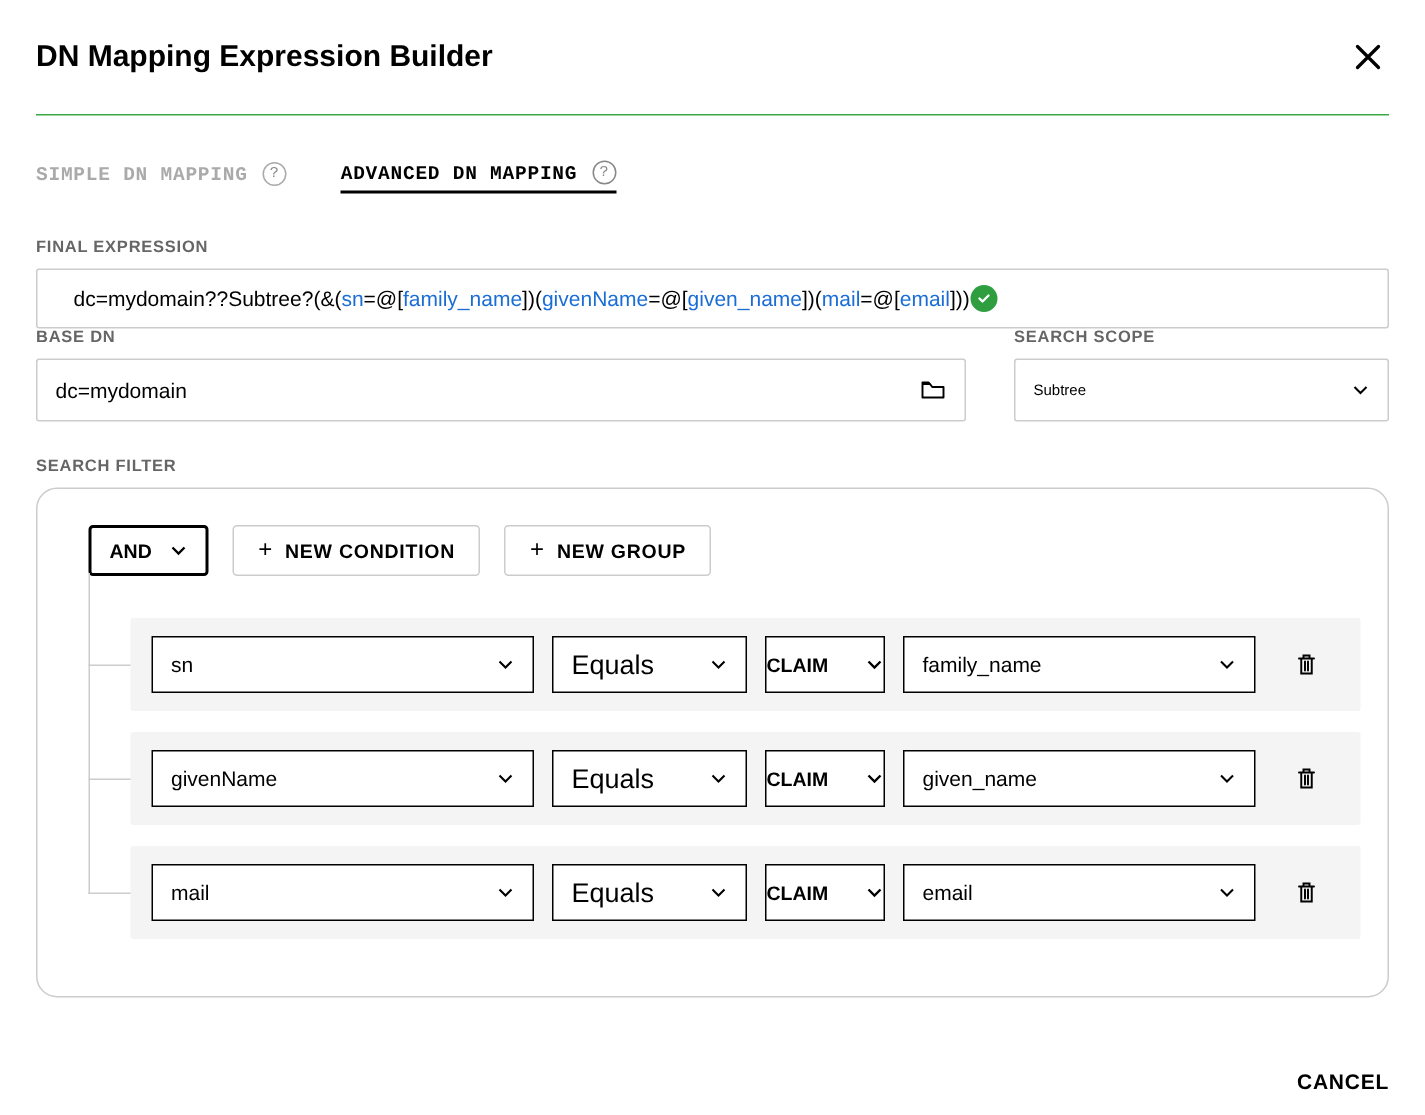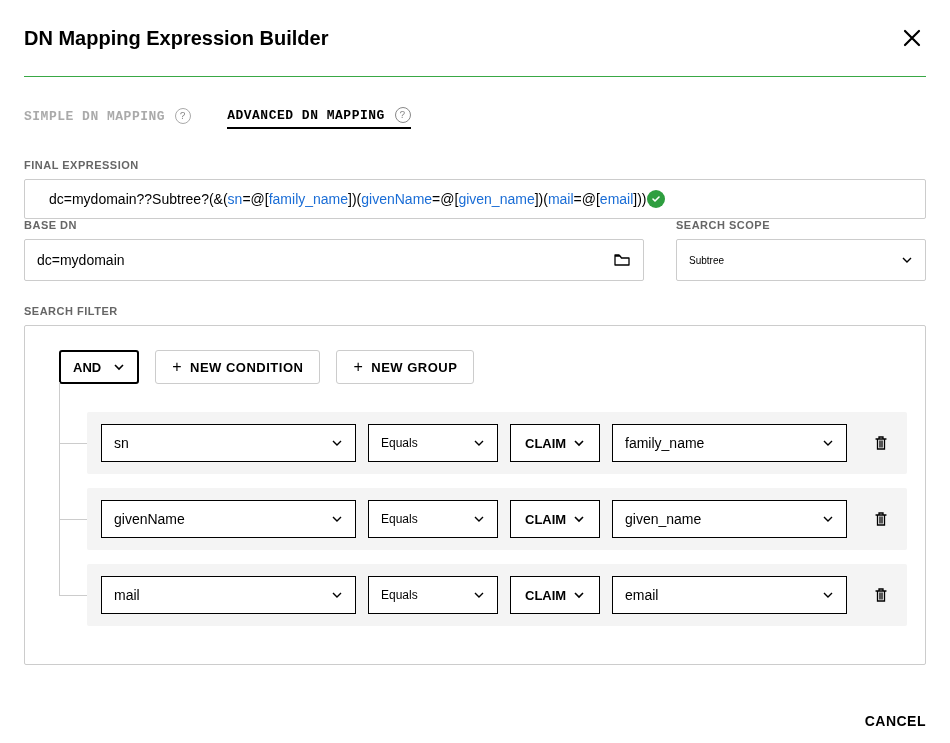--- a/index.html
+++ b/index.html
@@ -20,32 +20,32 @@
   .expr-text { font-size: 14px; }
   .expr-text .kw { color: #1a6dd6; }
   .check-badge { width: 18px; height: 18px; border-radius: 50%; background: #2e9e3f; display:flex; align-items:center; justify-content:center; }
   .row2 { display: flex; gap: 12px; margin-bottom: 24px; }
   .basedn-col { flex: 0 0 620px; }
   .scope-col { flex: 1; padding-left: 20px; }
   .input-box { border: 1px solid #ccc; border-radius: 2px; height: 42px; display: flex; align-items: center; padding: 0 12px; font-size: 14px; justify-content: space-between; }
   .select-box { border: 1px solid #ccc; border-radius: 2px; height: 42px; display: flex; align-items: center; padding: 0 12px; font-size: 10px; justify-content: space-between; cursor:pointer;text-align:center; }
   .chev { width: 12px; height: 12px; }
   .folder-icon { width: 18px; height: 18px; }
-  .filter-box { border: 1px solid #ccc; border-radius: 2px; padding: 24px 18px 24px 34px; }
+  .filter-box { border: 1px solid #ccc; border-radius: 14px; padding: 24px 18px 24px 34px; }
   .filter-header { display: flex; gap: 16px; align-items: center; margin-bottom: 28px; }
   .op-select { border: 2px solid #000; border-radius: 3px; height: 34px; padding: 0 12px; display: flex; align-items: center; gap: 12px; font-size: 13px; font-weight: 700; cursor:pointer; }
   .pill-btn { border: 1px solid #ccc; border-radius: 3px; height: 34px; padding: 0 16px; display: flex; align-items: center; gap: 8px; font-size: 13px; font-weight: 700; letter-spacing: 0.5px; cursor:pointer; }
   .plus { font-size: 16px; font-weight: 400; }
   .cond-rows { position: relative; padding-left: 28px; }
   .tree-line-v { position:absolute; left:0; top:-30px; bottom: 30px; width:1px; background:#ccc; }
   .cond-row { background: #f4f4f4; border-radius: 2px; padding: 12px 14px; display: flex; align-items: center; gap: 12px; margin-bottom: 14px; position: relative; }
   .cond-row::before { content: ""; position: absolute; left: -28px; top: 50%; width: 28px; height: 1px; background: #ccc; }
   .attr-select { border: 1px solid #000; background:#fff; height: 38px; width: 255px; padding: 0 12px; display:flex; align-items:center; justify-content:space-between; font-size:14px; cursor:pointer; }
-  .eq-select { border: 1px solid #000; background:#fff; height: 38px; width: 130px; padding: 0 12px; display:flex; align-items:center; justify-content:space-between; font-size:12px; cursor:pointer; }
-  .claim-select { border: 1px solid #000; background:#fff; height: 38px; width: 90px; padding: 0 14px; display:flex; align-items:center; justify-content:space-between; font-size:13px; font-weight:700; cursor:pointer; }
+  .eq-select { border: 1px solid #000; background:#fff; height: 38px; width: 130px; padding: 0 12px; display:flex; align-items:center; justify-content:space-between; font-size:18px; cursor:pointer; }
+  .claim-select { border: 1px solid #000; background:#fff; height: 38px; width: 80px; padding: 0 0; display:flex; align-items:center; justify-content:space-between; font-size:13px; font-weight:700; cursor:pointer; }
   .val-select { border: 1px solid #000; background:#fff; height: 38px; width: 235px; padding: 0 12px; display:flex; align-items:center; justify-content:space-between; font-size:14px; cursor:pointer; }
   .trash-btn { width: 24px; height: 24px; cursor:pointer; margin-left: 10px; display:flex; align-items:center; justify-content:center;}
   .footer { position: absolute; bottom: 0; right: 0; padding: 0 24px 14px 0; display:flex; align-items:center; }
   .cancel-btn { font-size: 14px; font-weight: 700; letter-spacing: 0.5px; cursor:pointer; }
   .save-btn { background: #146ff8; color: #fff; font-size: 14px; font-weight: 700; letter-spacing: 0.5px; padding: 12px 30px; border-radius: 2px; cursor:pointer; }
 </style>
 </head>
 <body>
 
 <div class="container">

